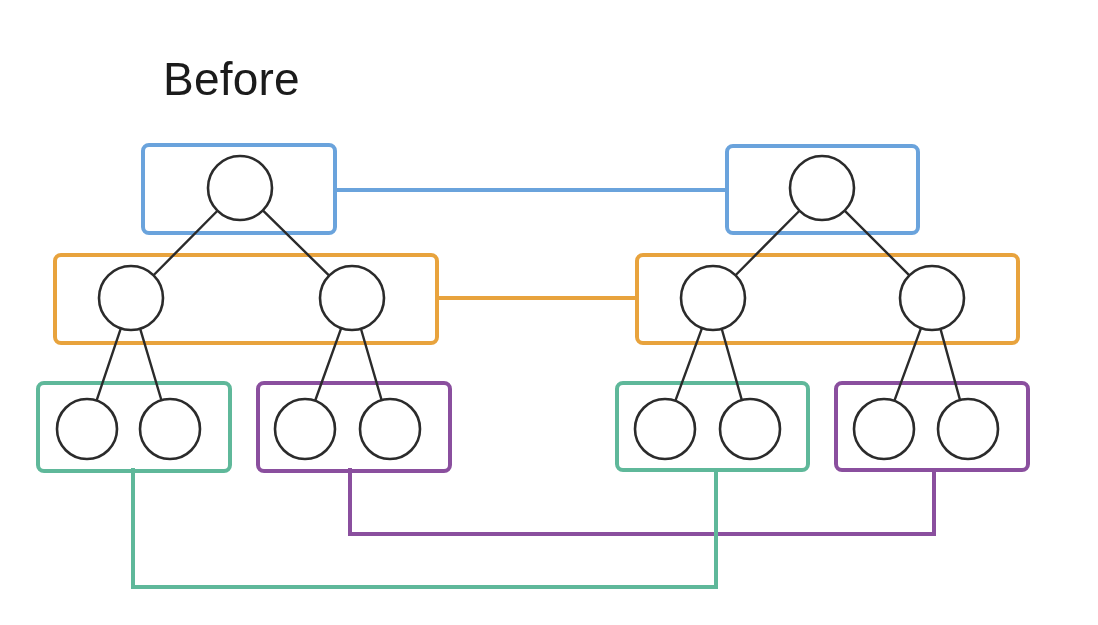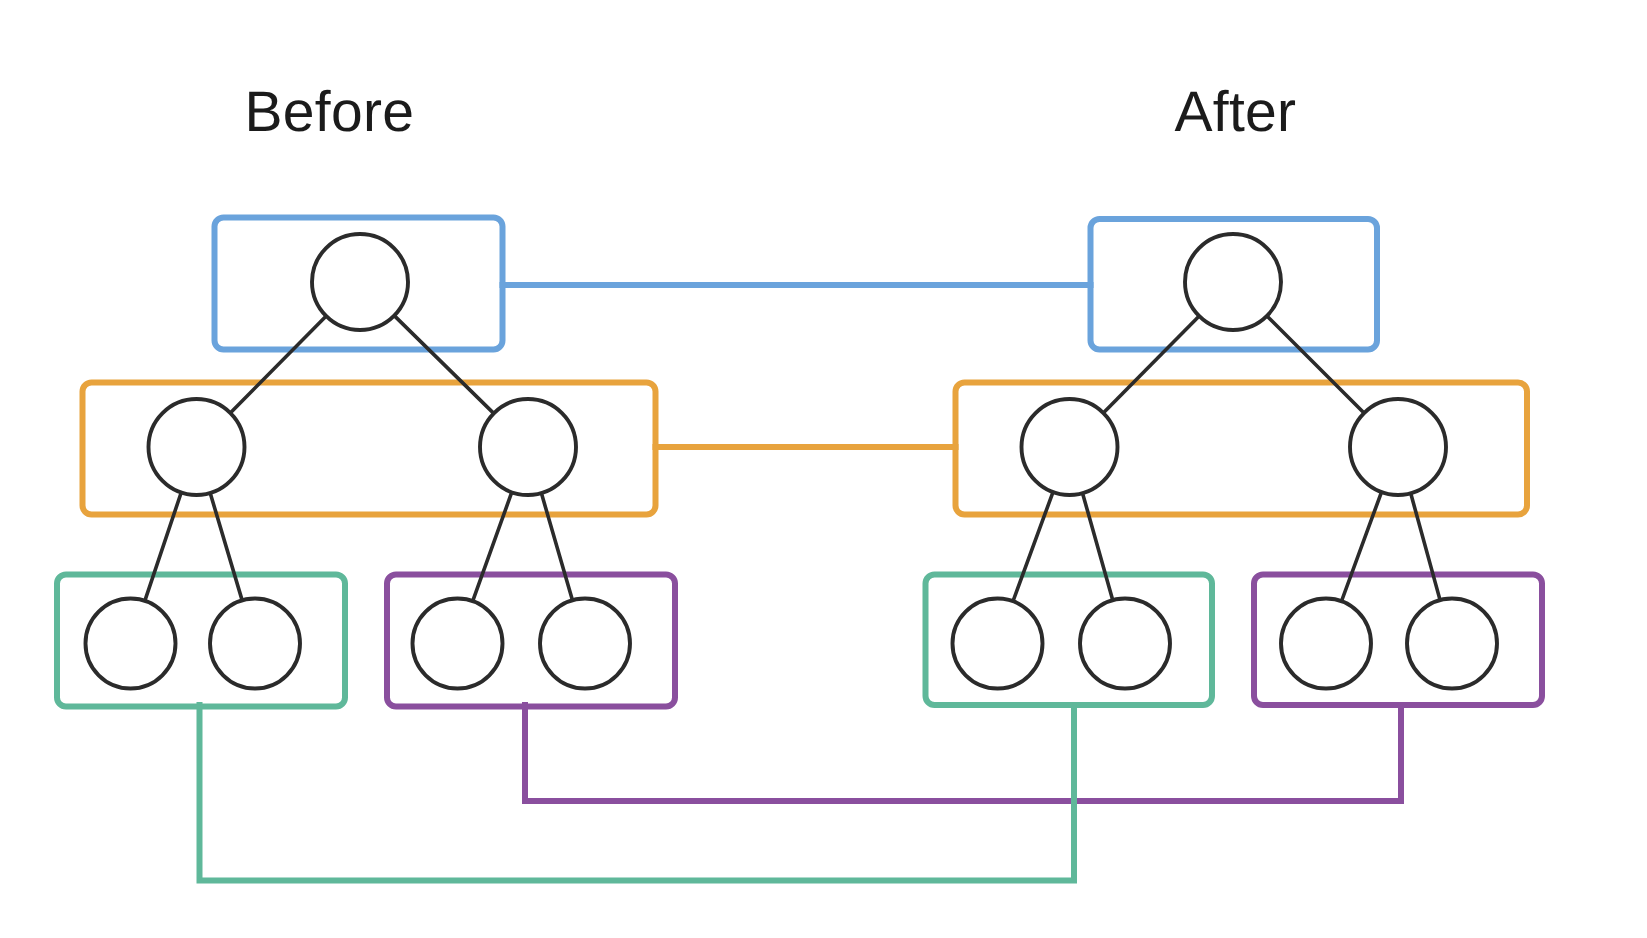--- a/index.html
+++ b/index.html
@@ -20,38 +20,37 @@
   #canvas {
     position: absolute;
     top: 0;
     left: 0;
     width: 1098px;
     height: 625px;
   }
   .side-label {
     position: absolute;
     font-family: "Liberation Sans", sans-serif;
-    font-size: 38px;
+    font-size: 46px;
     font-weight: 400;
     color: #1b1b1b;
     letter-spacing: 0.2px;
     white-space: nowrap;
     line-height: 1;
   }
   #label-before { left: 163px; top: 56px; }
   #label-after  { left: 783px; top: 56px; }
 </style>
 </head>
 <body>
 
 <div id="stage">
 
   <div class="side-label" id="label-before">Before</div>
 
-  <div class="side-label" id="label-after">After</div>
 
   <svg id="canvas" viewBox="0 0 1098 625" xmlns="http://www.w3.org/2000/svg">
 
     <g id="layer-connectors">
         <polyline points="335,190 727,190" fill="none" stroke="#6aa3dc" stroke-width="4" stroke-linecap="square" stroke-linejoin="miter"></polyline>
         <polyline points="437,298 637,298" fill="none" stroke="#e8a33d" stroke-width="4" stroke-linecap="square" stroke-linejoin="miter"></polyline>
         <polyline points="350,470 350,534 934,534 934,470" fill="none" stroke="#8a4f9e" stroke-width="4" stroke-linecap="square" stroke-linejoin="miter"></polyline>
         <polyline points="133,470 133,587 716,587 716,470" fill="none" stroke="#5fb89a" stroke-width="4" stroke-linecap="square" stroke-linejoin="miter"></polyline>
       </g>
     <g id="layer-boxes">

